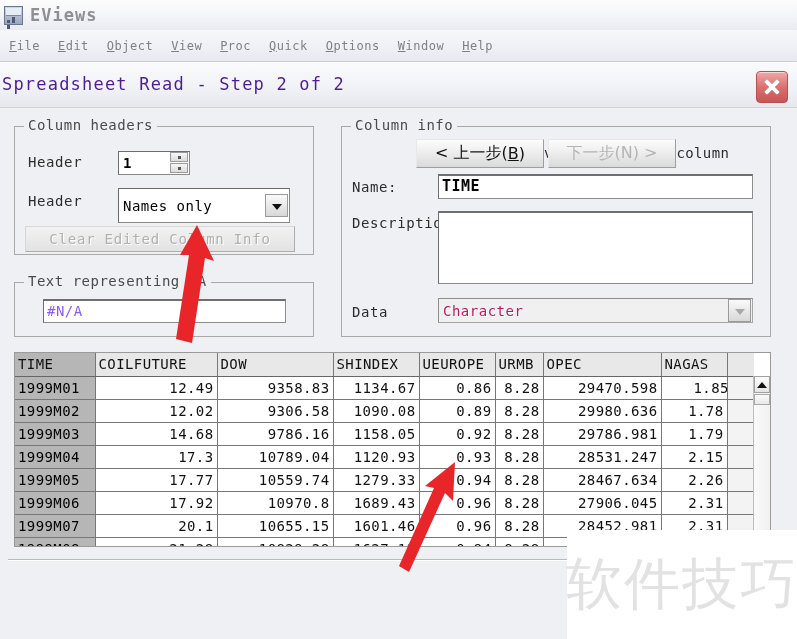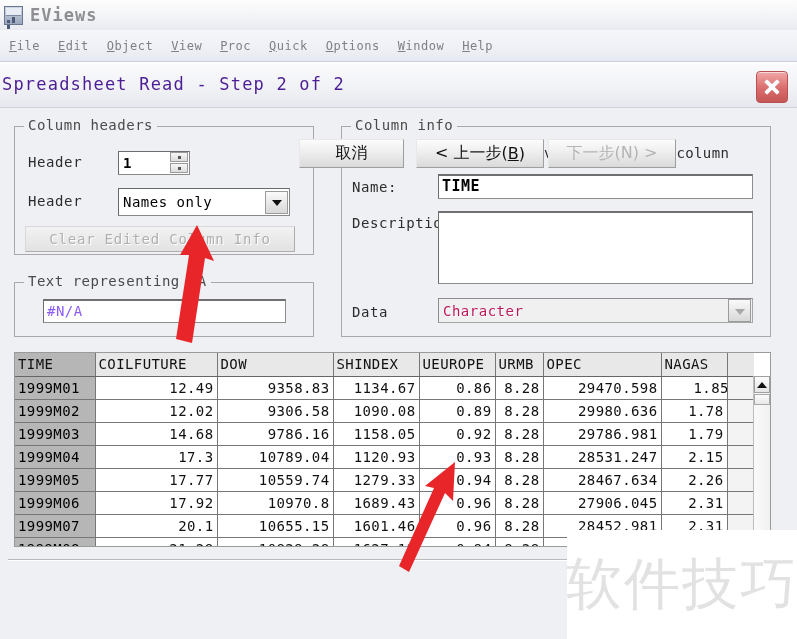--- a/index.html
+++ b/index.html
@@ -203,21 +203,21 @@
     left: 50%; top: 50%;
     width: 3px; height: 3px;
     margin: -1px 0 0 -1px;
     background: #555;
   }
 
   
   #header-type-combo {
     position: absolute;
     left: 118px; top: 125px;
-    width: 172px; height: 28px;
+    width: 172px; height: 35px;
     background: #ffffff;
     border: 1px solid #888;
     border-top-color: #6a6a6a;
     border-left-color: #6a6a6a;
     box-sizing: border-box;
     display: flex;
     align-items: center;
     cursor: pointer;
   }
   #header-type-value {
@@ -673,21 +673,20 @@
 
     <div id="preview-scrollbar">
       <div id="scroll-up-button"></div>
       <div id="scroll-thumb"></div>
     </div>
   </div>
 
   <div id="dialog-separator"></div>
   <div id="button-row"></div>
 
-  <div class="dlg-button" id="cancel-button">取消</div>
   <div class="dlg-button" id="back-button">
     <span>&lt; 上一步(</span>
       <span class="ul">B</span>
       <span>)</span>
   </div>
   <div class="dlg-button" id="next-button">下一步(N) &gt;</div>
 
 </div>
 
 <div id="close-button">

